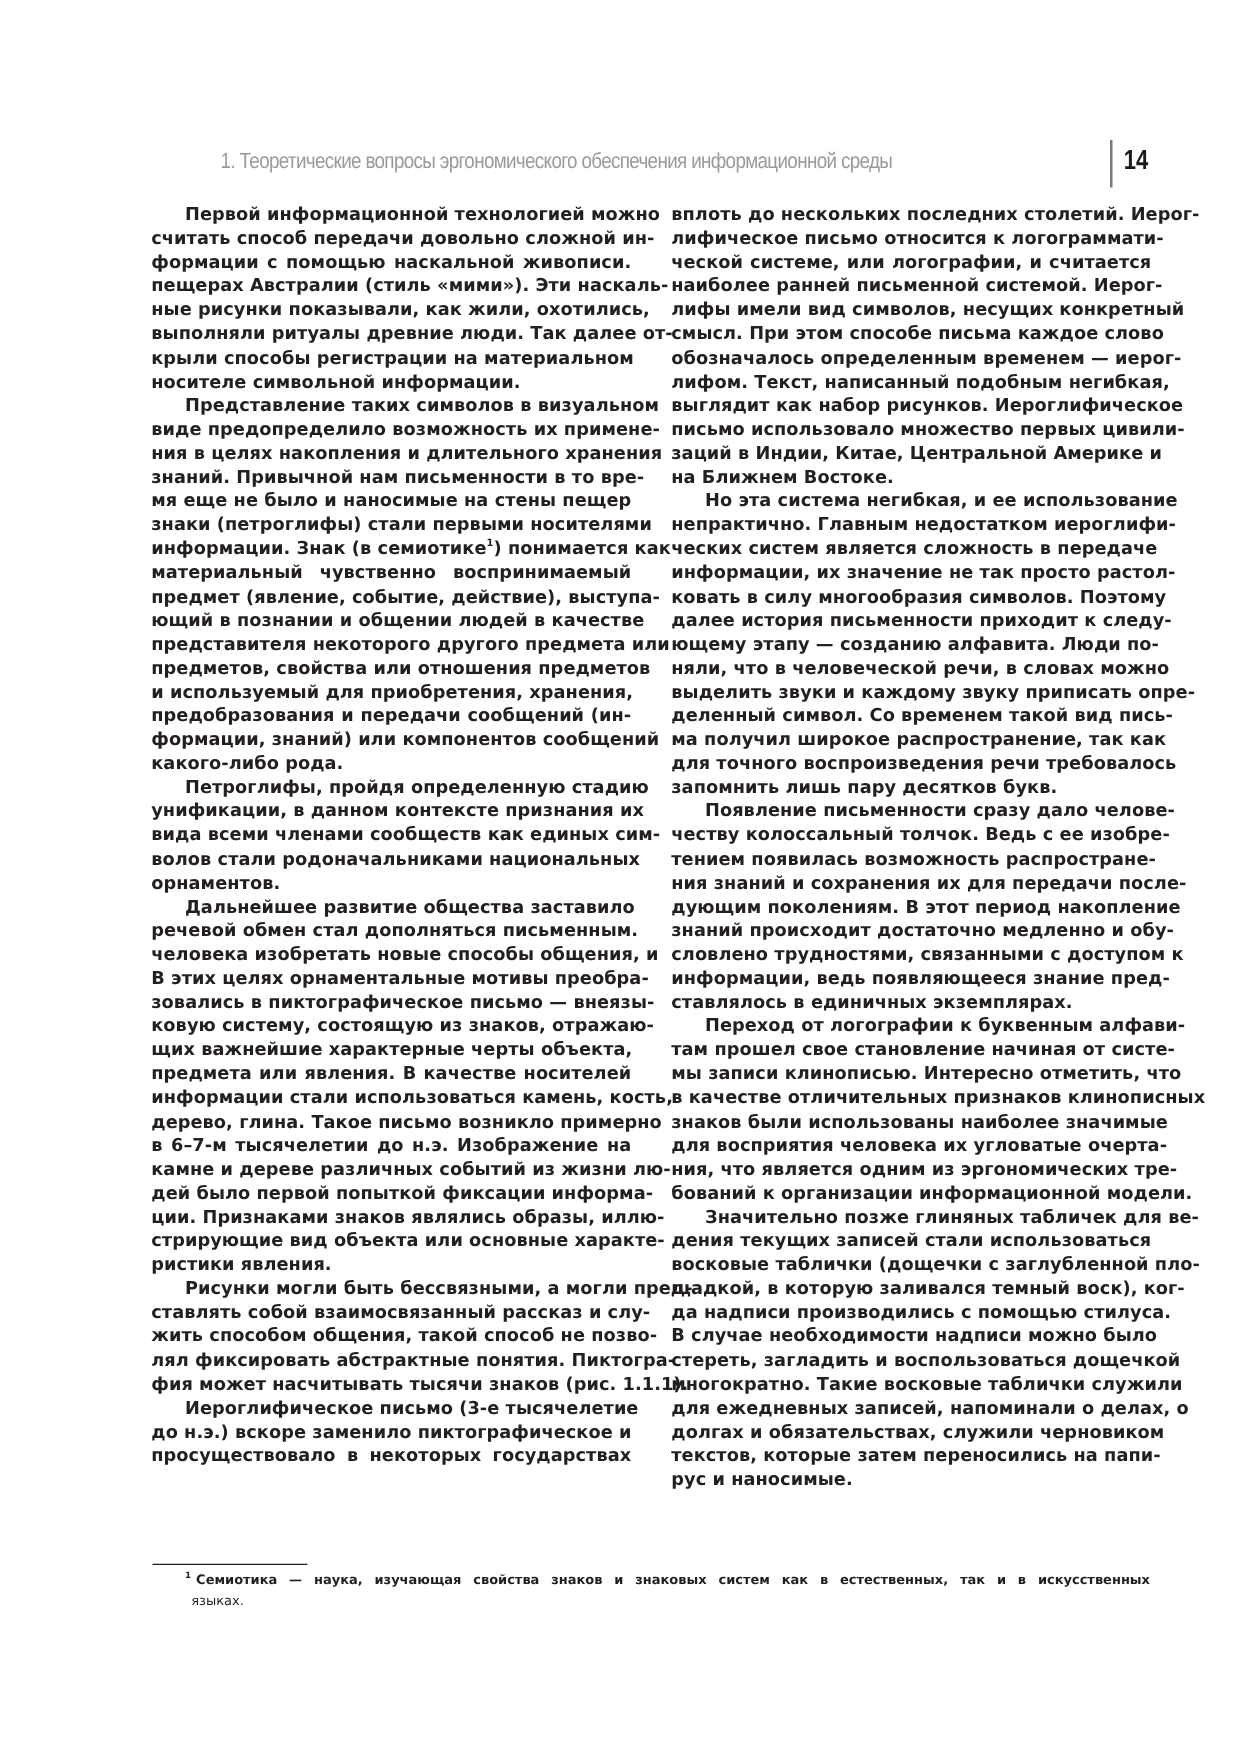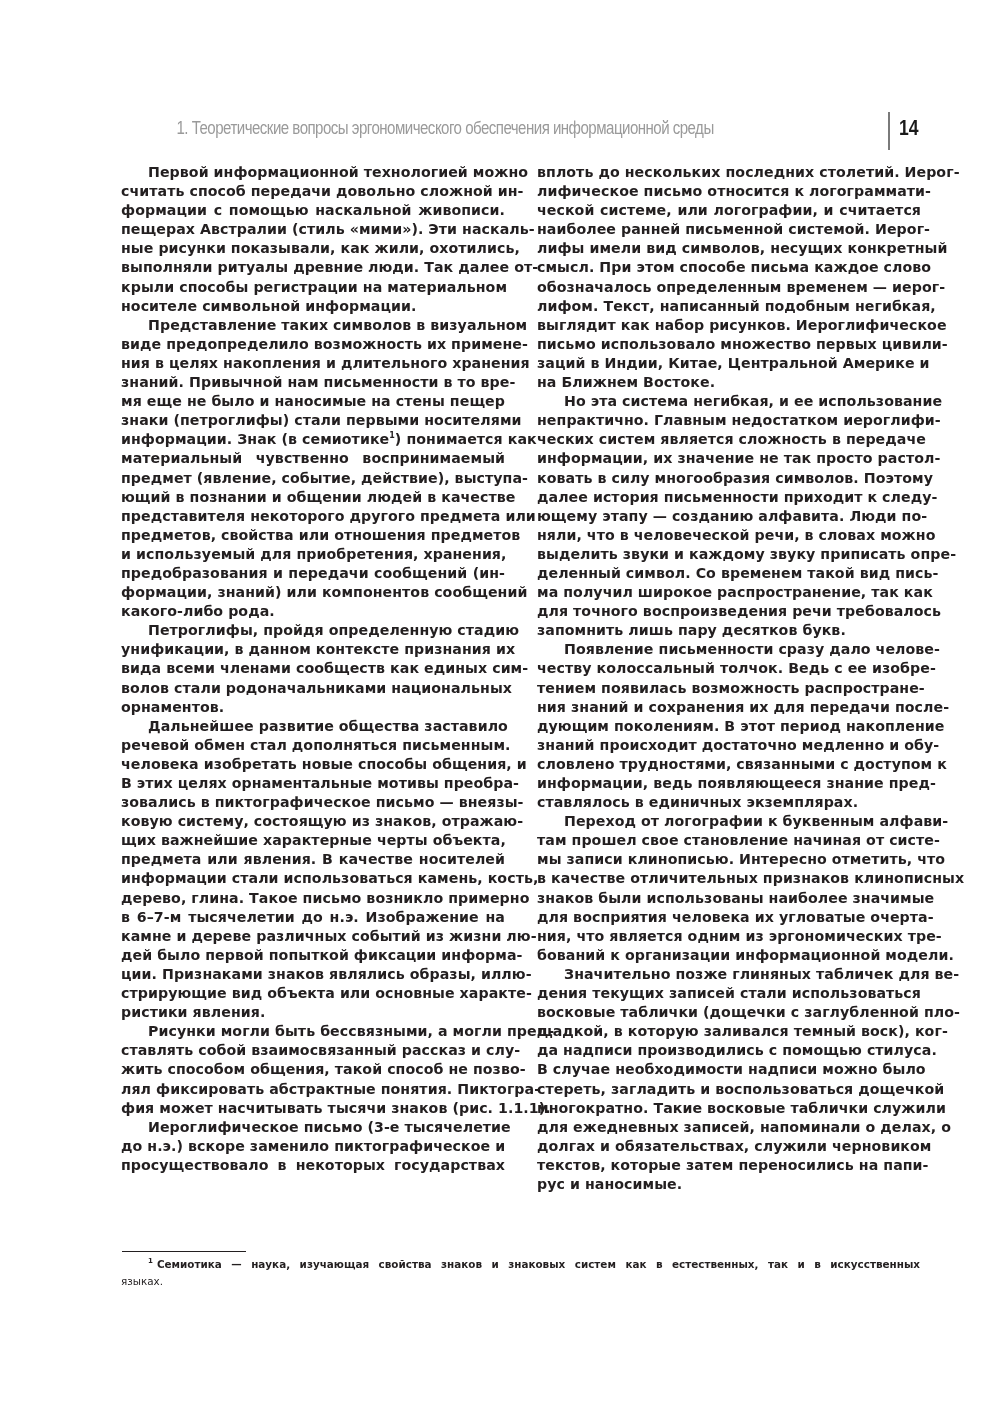--- a/index.html
+++ b/index.html
@@ -19,21 +19,21 @@
   .para { margin: 0; font-weight: bold; }
   .line { display: block; height: 19.1px; line-height: 19.1px; font-size: 14.2px;
           text-align: justify; text-align-last: justify; white-space: nowrap; overflow: visible;
           letter-spacing: 0.05px; }
   .line.last { text-align-last: left; }
   .line.indent { padding-left: 27px; }
   sup.fnref { font-size: 8px; vertical-align: 6px; line-height: 0; }
   .footnote-rule { position: absolute; left: 122px; top: 1251px; width: 124px; height: 1.3px; background: #231f20; }
   .footnote { position: absolute; left: 121px; top: 1256px; width: 799px; font-size: 10.4px; color: #231f20; }
   .footnote .fline { display: block; height: 17px; line-height: 17px; text-align: justify; text-align-last: justify; white-space: nowrap; }
-  .footnote .fline.last { text-align-last: left; }
+  .footnote .fline.last { text-align-last: left; margin-left: 32px; }
   .footnote .fline.indent { padding-left: 27px; font-weight: bold; }
   .footnote sup { font-size: 7px; vertical-align: 5px; line-height: 0; margin-right: 4px; }
 </style>
 </head>
 <body>
 
 <header class="header">
   <div class="running-title">1. Теоретические вопросы эргономического обеспечения информационной среды</div>
   <div class="header-divider"></div>
   <div class="page-number">14</div>

